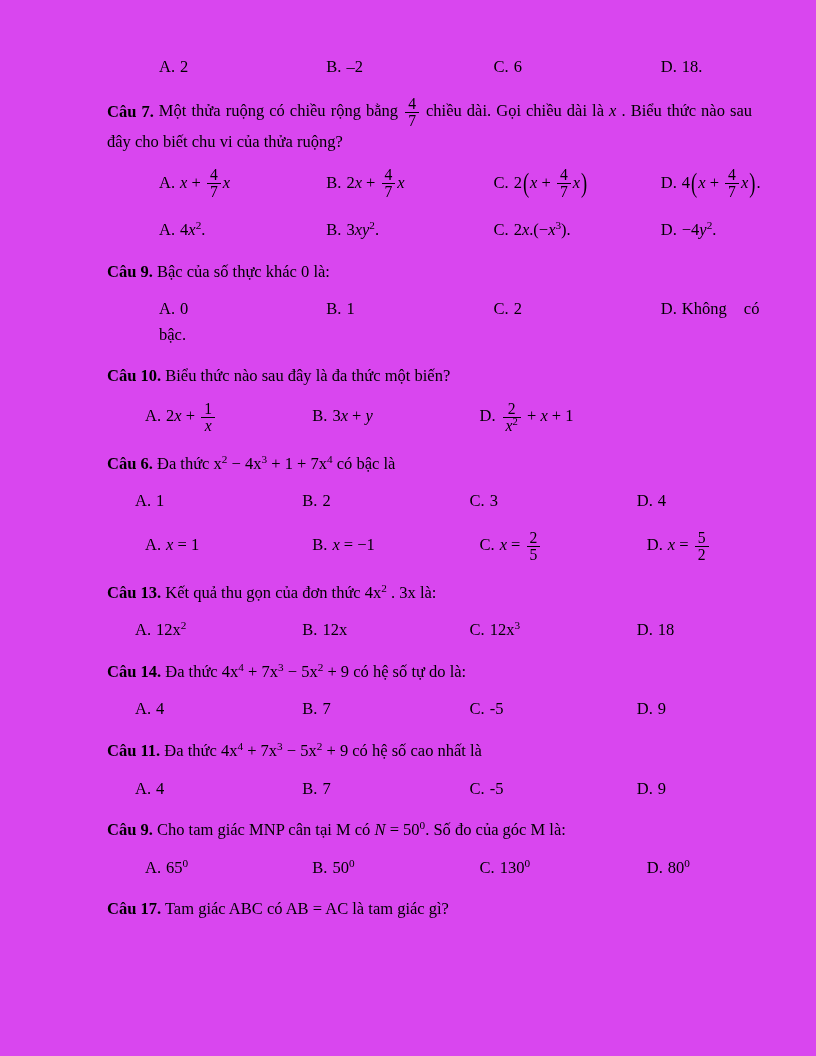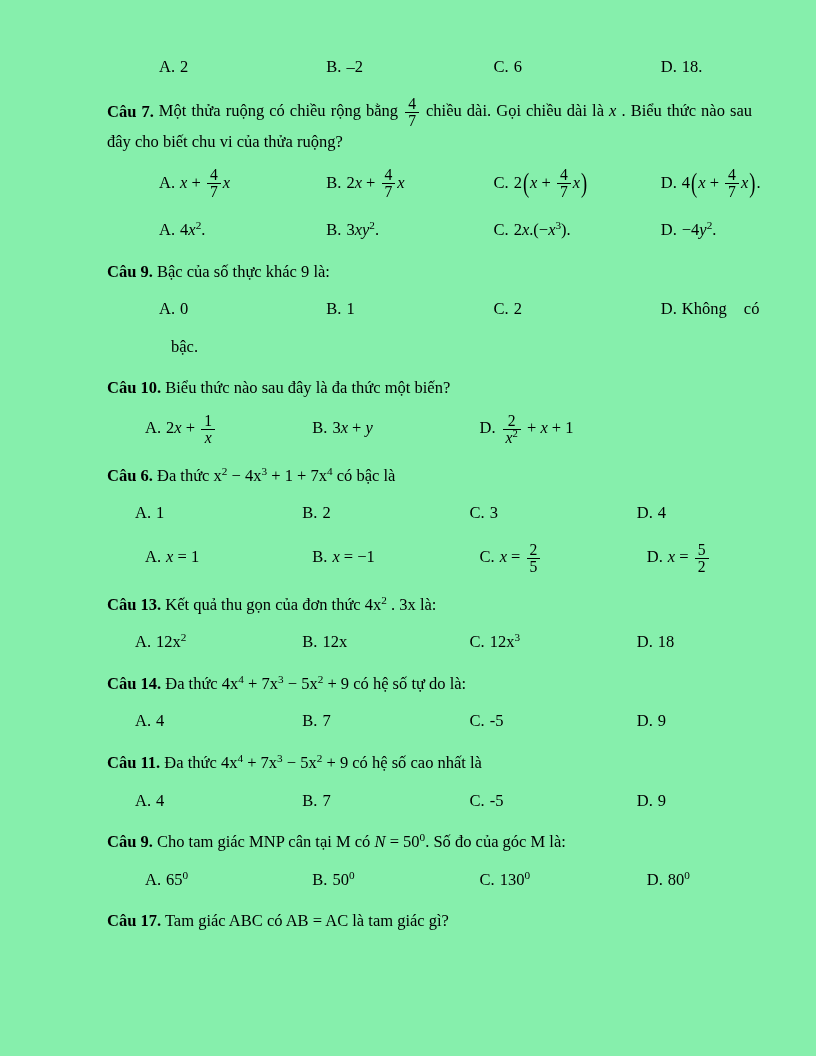--- a/index.html
+++ b/index.html
@@ -3,39 +3,39 @@
 <meta charset="utf-8">
 <style>
   html,body{margin:0;padding:0;}
   body{
     width:816px;height:1056px;background:#ffffff;color:#000;
     font-family:"Liberation Serif","DejaVu Serif",serif;
     font-size:16.5px;
   }
   .page{
     width:816px;height:1056px;box-sizing:border-box;
-    padding:46px 52px 0 95px;overflow:hidden;background:#86efac;
+    padding:46px 52px 0 95px;overflow:hidden;background:#d946ef;
   }
   .question{margin-bottom:16px;}
   .stem{margin:12px;line-height:1.55;text-align:justify;}
   .q-label{font-weight:bold;}
   .options{display:flex;margin-top:8px;line-height:1.55;align-items:baseline;}
   .opt{flex:0 0 25%;box-sizing:border-box;white-space:nowrap;}
   .ind-a .opt{padding-left:64px;}
   .ind-b .opt{padding-left:40px;}
   .ind-c .opt{padding-left:50px;}
   .opt-key{margin-right:5px;}
   .opt.ws{word-spacing:13px;white-space:normal;}
   .mi{font-style:italic;}
   sup{font-size:0.68em;line-height:0;vertical-align:super;}
   .frac{display:inline-block;text-align:center;vertical-align:-0.6em;line-height:1.05;margin:0 2px;}
   .frac .num,.frac .den{display:block;padding:0 3px;font-size:0.95em;}
   .frac .den{border-top:1px solid #000;}
   .bp{display:inline-block;transform:scaleY(1.45);transform-origin:center;vertical-align:-0.08em;font-size:1.12em;margin:0 1px;}
-  .cont{margin:12px;line-height:1.55;}
+  .cont{margin:0;line-height:1.55;}
   .cont-a{padding-left:64px;}
   .bold{font-weight:bold;}
 </style>
 </head>
 <body>
 
 <div class="page">
   <div id="questions" class="content">
   <div class="question">
 
@@ -63,21 +63,21 @@
     <div class="options ind-a">
           <div class="opt"><span class="opt-key">A.</span><span class="opt-body">4<span class="mi">x</span><sup>2</sup>.</span></div>
           <div class="opt"><span class="opt-key">B.</span><span class="opt-body">3<span class="mi">xy</span><sup>2</sup>.</span></div>
           <div class="opt"><span class="opt-key">C.</span><span class="opt-body">2<span class="mi">x</span>.(−<span class="mi">x</span><sup>3</sup>).</span></div>
           <div class="opt"><span class="opt-key">D.</span><span class="opt-body">−4<span class="mi">y</span><sup>2</sup>.</span></div>
         </div>
 
   </div>
 
   <div class="question">
-    <p class="stem"><b class="q-label">Câu 9.</b><span class="stem-text"> Bậc của số thực khác 9 là:</span></p>
+    <p class="stem"><b class="q-label">Câu 9.</b><span class="stem-text"> Bậc của số thực khác 0 là:</span></p>
     <div class="options ind-a">
           <div class="opt"><span class="opt-key">A.</span><span class="opt-body">0</span></div>
           <div class="opt"><span class="opt-key">B.</span><span class="opt-body">1</span></div>
           <div class="opt"><span class="opt-key">C.</span><span class="opt-body">2</span></div>
           <div class="opt ws"><span class="opt-key">D.</span><span class="opt-body">Không có</span></div>
         </div>
     <p class="cont cont-a">bậc.</p>
   </div>
 
   <div class="question">

